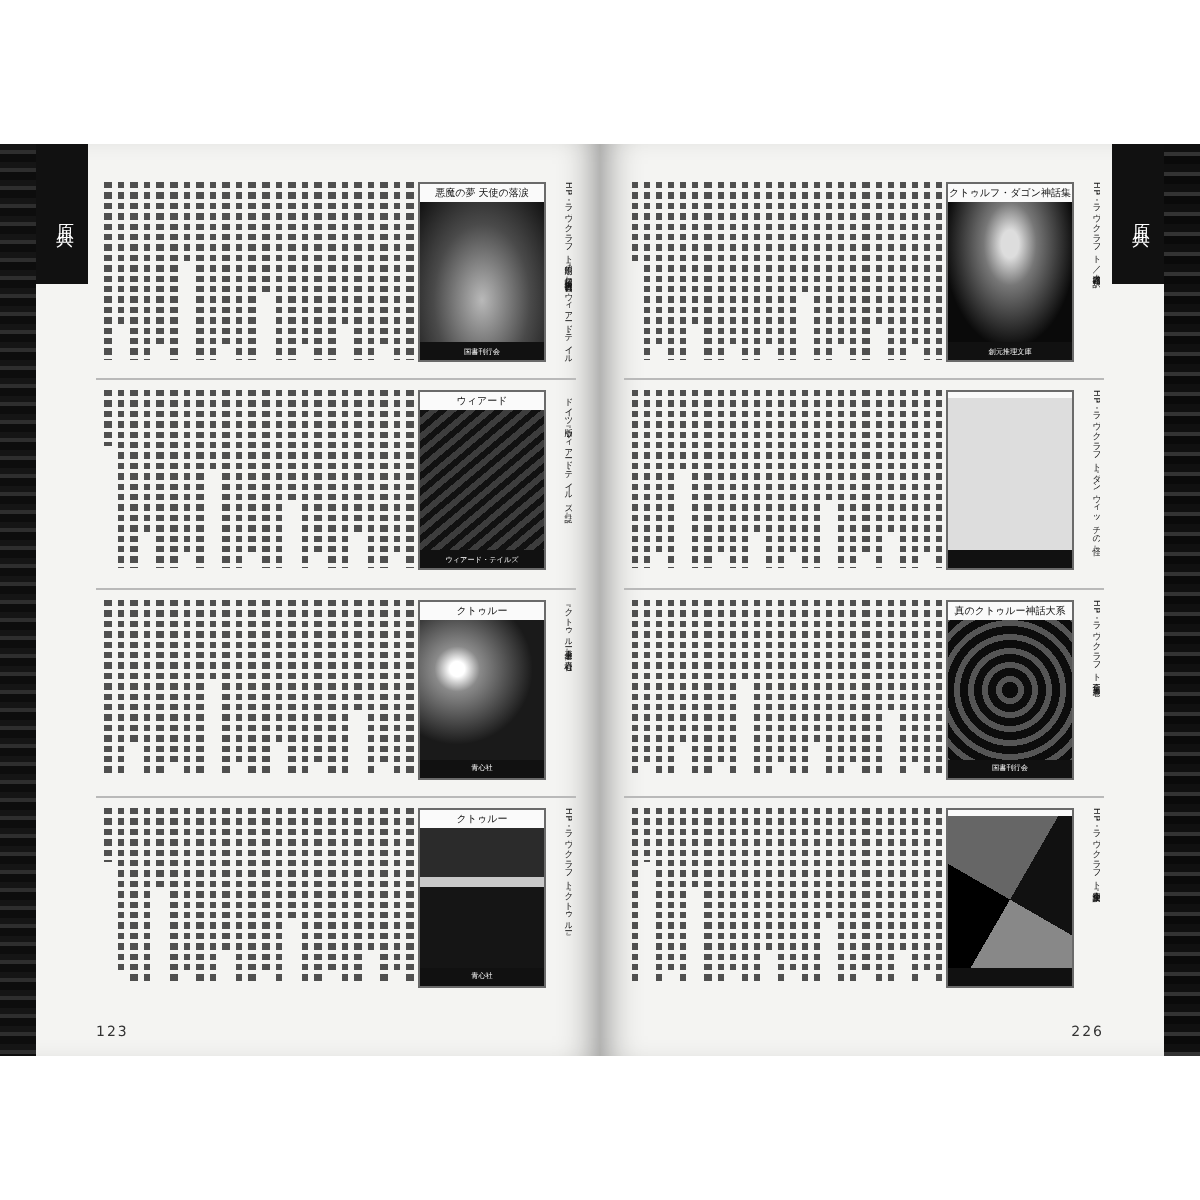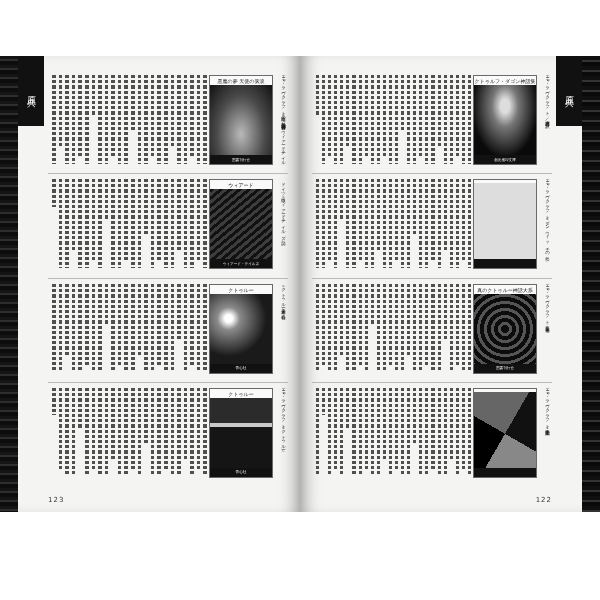--- a/index.html
+++ b/index.html
@@ -7,21 +7,21 @@
     width:600px;height:600px;overflow:hidden;
     background:#ffffff;
     font-family:"DejaVu Sans", sans-serif;
   }
   .page{
     position:relative;width:600px;height:600px;
     background:#ffffff;
   }
   
   .spread{
-    position:absolute;left:0;top:56px;width:600px;height:456px;
+    position:absolute;left:0;top:72px;width:600px;height:456px;
     background:#efefef;
     display:flex;
   }
   
   .edge{
     width:18px;height:456px;
     background:
       repeating-linear-gradient(180deg,#151515 0px,#151515 3px,#2e2e2e 3px,#2e2e2e 5px,#0d0d0d 5px,#0d0d0d 9px);
   }
   .edge.right{
@@ -487,19 +487,19 @@
                 <div class="vcol s2"></div>
                 <div class="vcol s1"></div>
               <div class="vcol s6"></div>
                 <div class="vcol s1"></div>
             </div>
           </div>
 
         </div>
       </div>
 
-      <div class="pagenum">122</div>
+      <div class="pagenum">226</div>
     </div>
 
     <div class="edge right"></div>
   </div>
 
 </div>
 
 </body></html>

